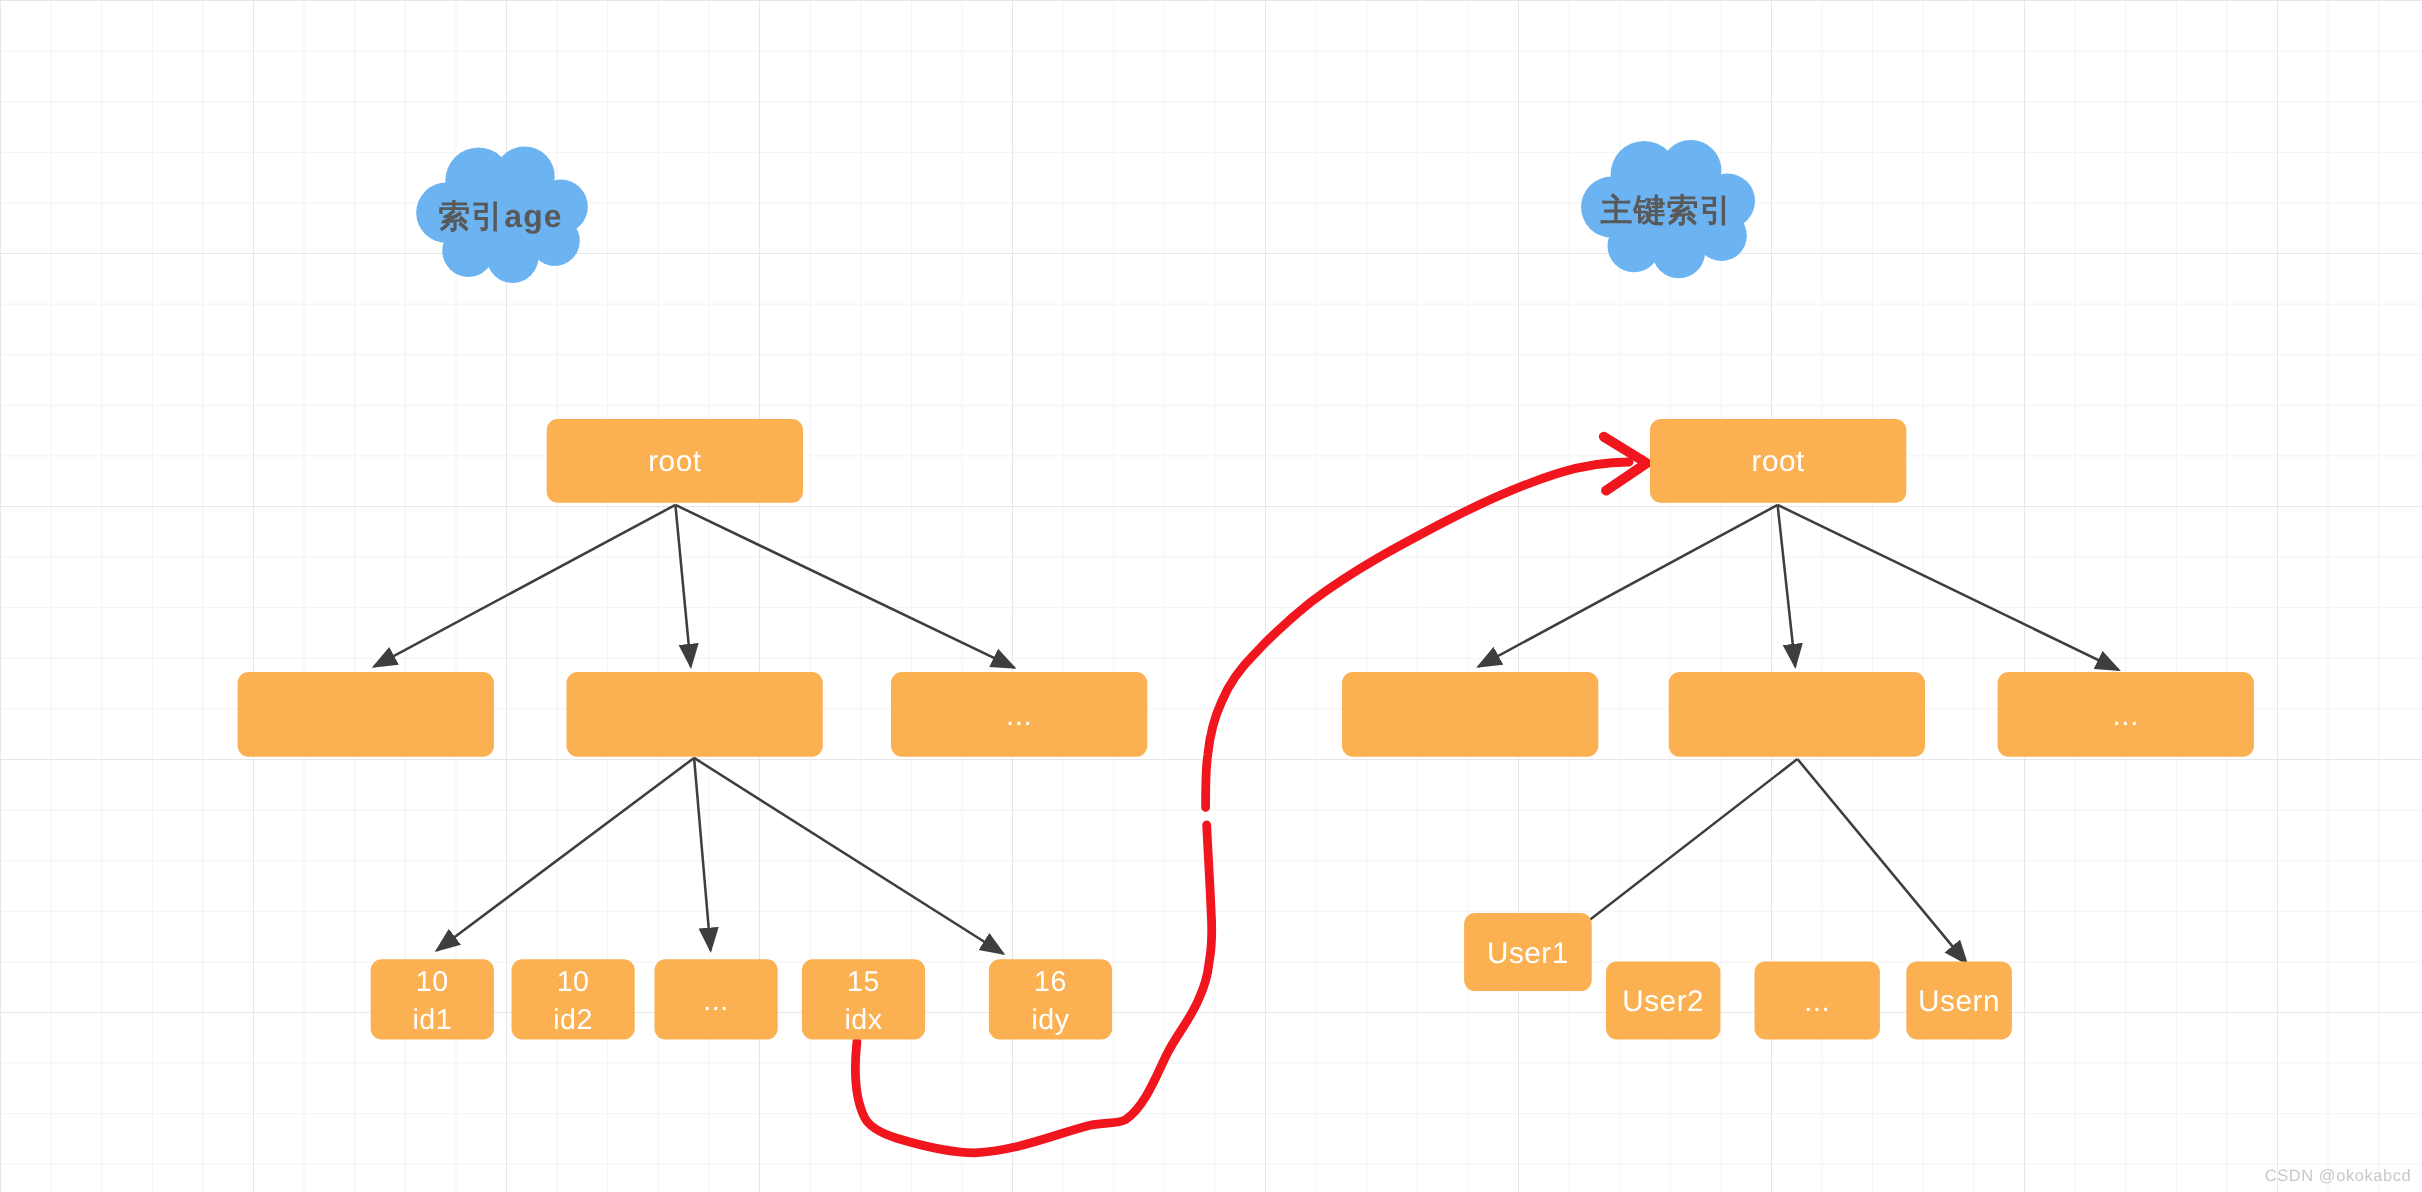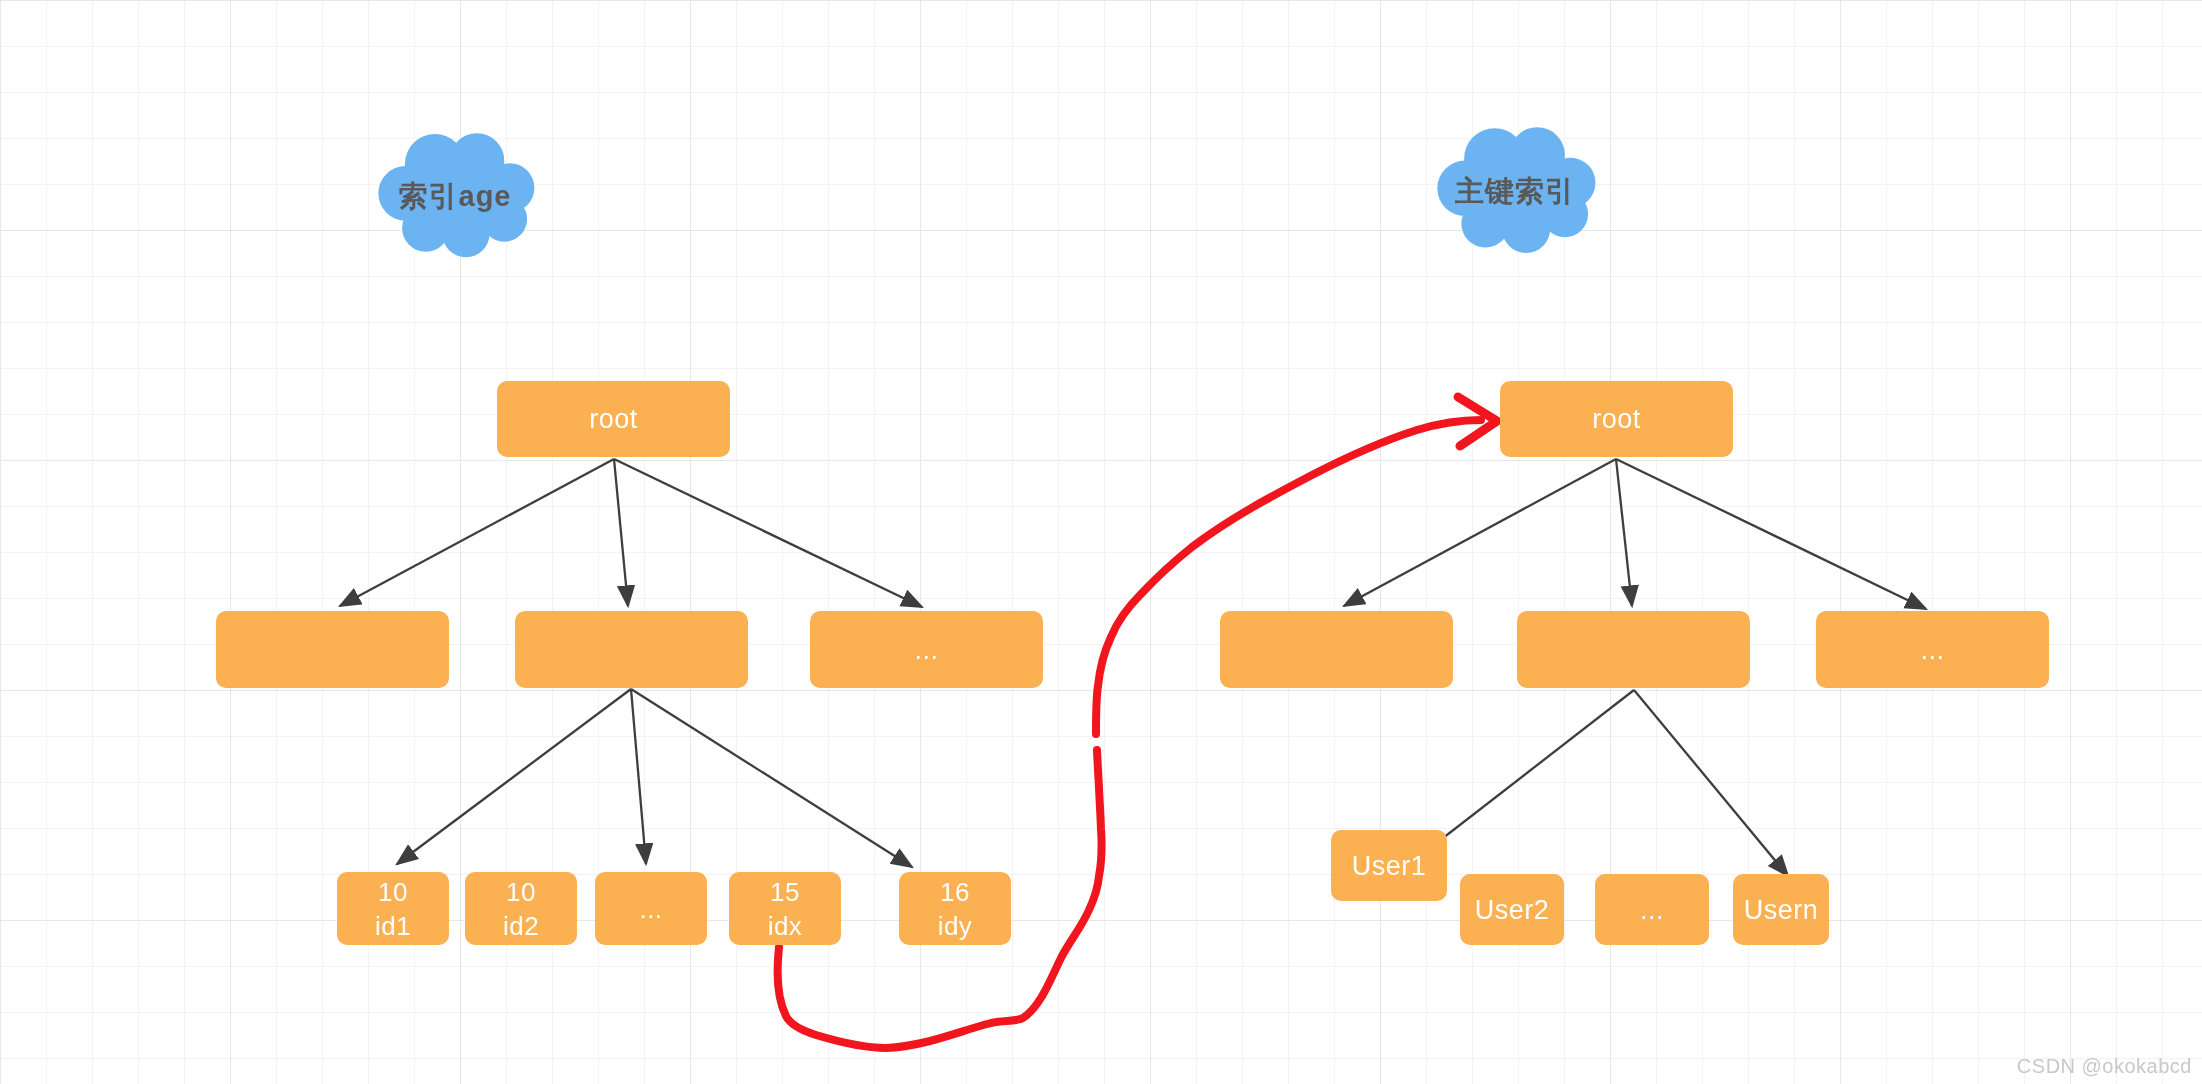--- a/index.html
+++ b/index.html
@@ -24,21 +24,21 @@
   .node .lbl{white-space:pre-line;line-height:34px;}
   .cloud{position:absolute;}
   .cloud svg{position:absolute;left:0;top:0;width:100%;height:100%;}
   .cloud .cloud-label{
     position:absolute;left:0;top:0;width:100%;height:100%;
     display:flex;align-items:center;justify-content:center;
     font-size:29px;font-weight:600;letter-spacing:1px;
   }
   .watermark{
     position:absolute;right:10px;bottom:6px;
-    font-size:20px;letter-spacing:0.5px;
+    font-size:15px;letter-spacing:0.5px;
   }
 </style>
 </head>
 <body>
 
 <div class="stage">
 
   <svg class="layer" width="2202" height="1084" viewBox="0 0 2202 1084" fill="none">
     <defs>
       <marker id="arrow" markerWidth="11" markerHeight="9" refX="9" refY="4" orient="auto" markerUnits="strokeWidth">

